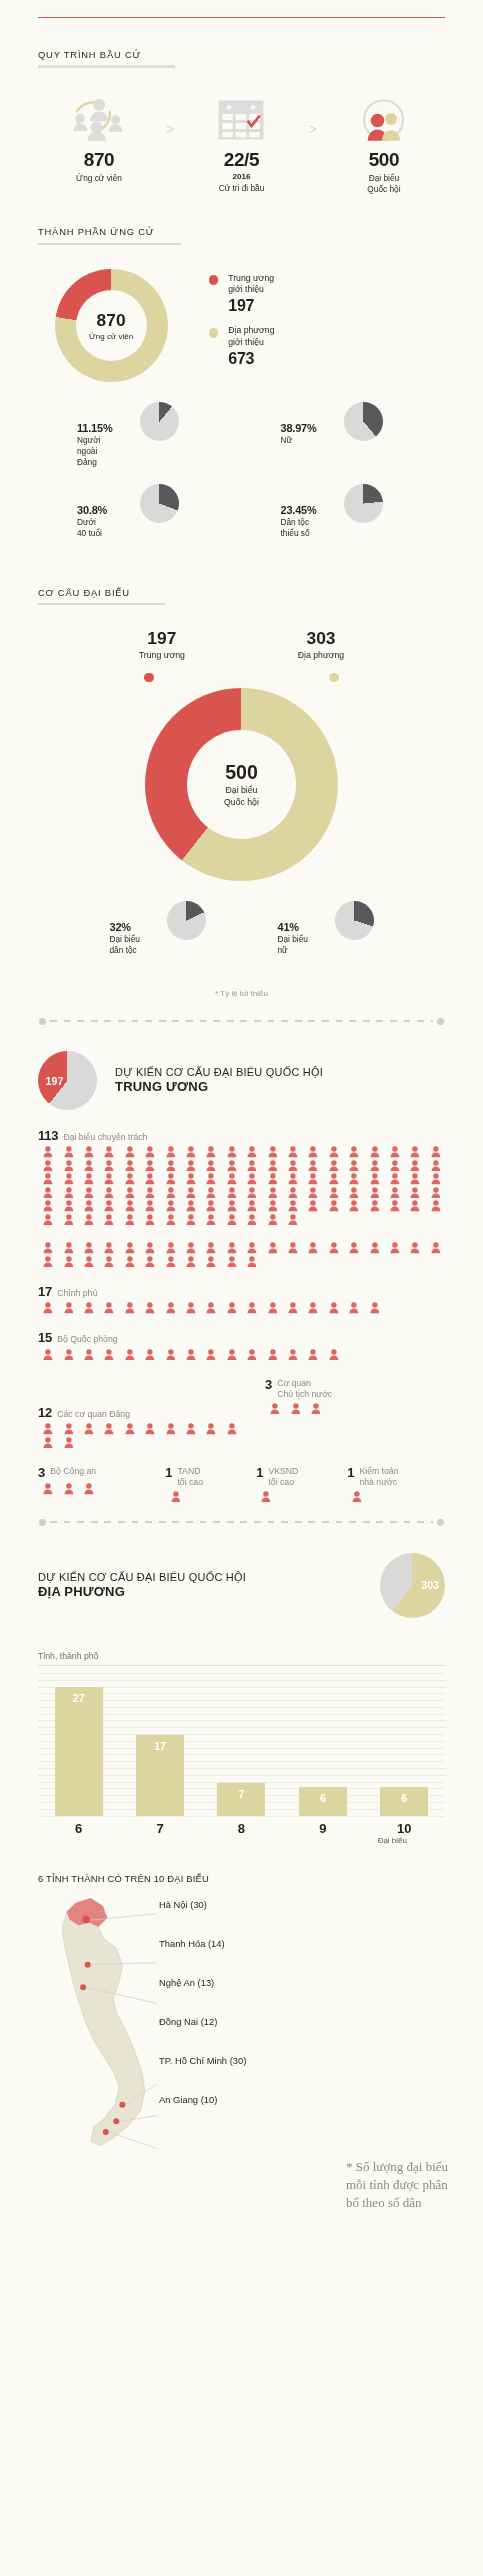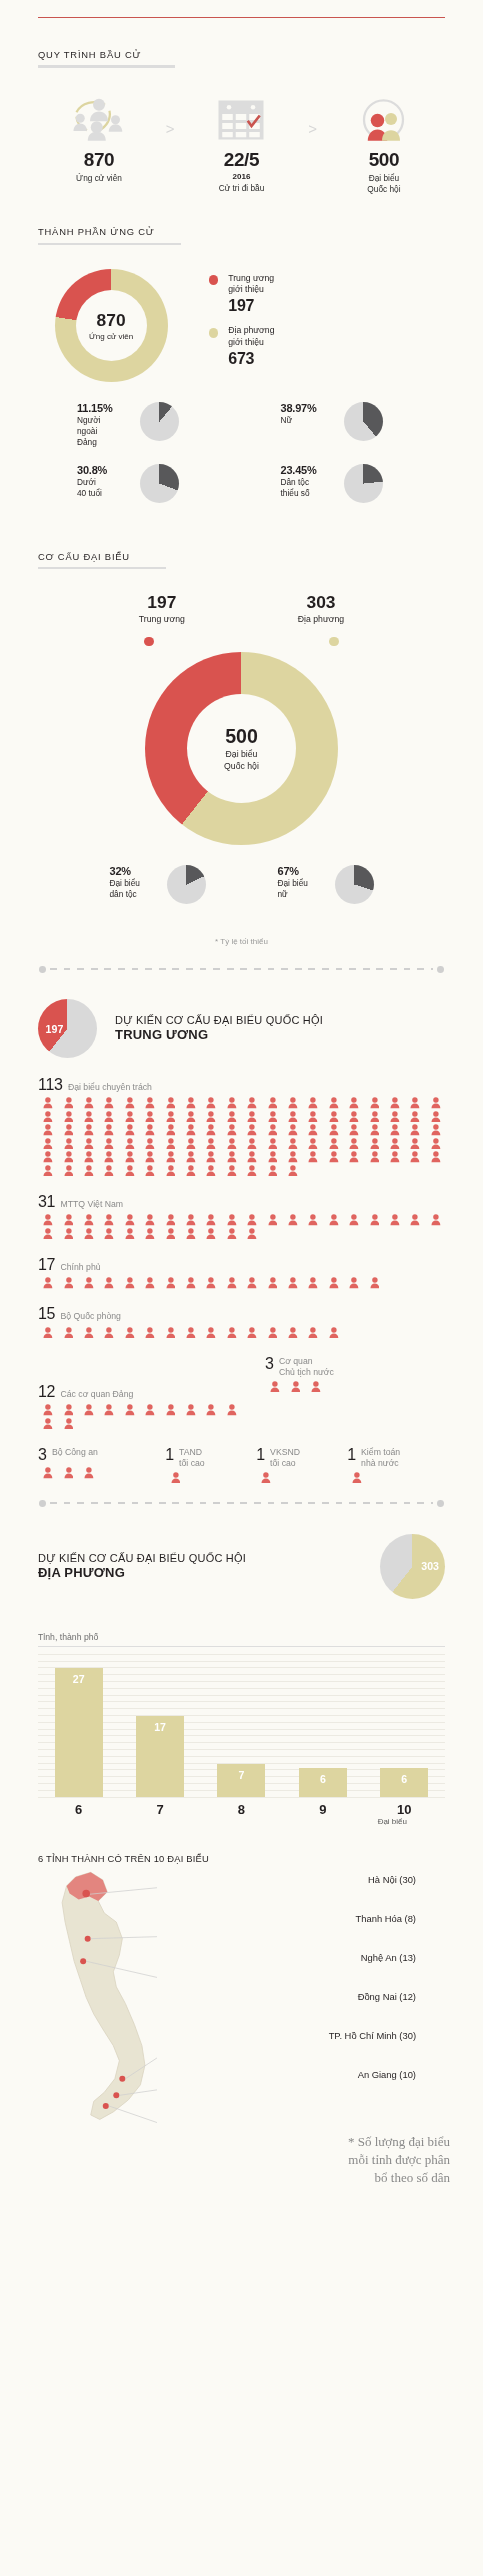--- a/index.html
+++ b/index.html
@@ -72,21 +72,21 @@
   .dot { width: 9.8px; height: 9.8px; border-radius: 50%; margin-top: 2.3px; flex:0 0 auto;}
   .dot.red { background: #d9534f; }
   .dot.tan { background: #ddd5a0; }
   .legend-txt { margin-left: 9.8px; }
   .legend-txt .l { font-size: 8.7px; line-height: 1.3; color: #231f20; }
   .legend-txt .v { font-size: 16px; font-weight: bold; margin-top: 1.5px; letter-spacing:-0.2px;}
 
   
   .pies { display: flex; flex-wrap: wrap; margin-top: 19.6px; }
   .pie-cell { width: 50%; display: flex; align-items: flex-start; margin-bottom: 16.6px; padding-left: 39px;}
-  .pie-txt { width: 60px; }
+  .pie-txt { width: 60px; margin-top: 20px; }
   .pie-pct { font-size: 11px; font-weight: bold; letter-spacing:-0.2px;}
   .pie-lab { font-size: 8.3px; line-height: 1.3; margin-top: 1.5px; }
   .pie-g { width: 39px; height: 39px; border-radius: 50%; margin-left: 3px; }
 
   
   .bd-heads { display: flex; justify-content: center; gap: 113px; margin-top: 22.7px; text-align:center;}
   .bd-head .n { font-size: 17.4px; font-weight: bold; }
   .bd-head .t { font-size: 8.7px; margin-top: 0.8px; }
   .bd-dots { display: flex; justify-content: center; gap: 175px; margin-top: 10.6px; }
   .bd-wrap { position: relative; width: 193px; height: 193px; margin: 6px auto 0 auto; }
@@ -114,21 +114,21 @@
     font-size: 10.6px; font-weight: bold;
   }
   .tw-tt { margin-left: 18px; }
   .tw-tt .l1 { font-size: 11px; letter-spacing: 0.2px; }
   .tw-tt .l2 { font-size: 13px; font-weight: bold; letter-spacing: 0.2px; margin-top: 0.8px;}
 
   
   .groups { padding: 0 38px; margin-top: 18px; }
   .group { margin-bottom: 15px; }
   .g-head { display: flex; align-items: baseline; }
-  .g-num { font-size: 16px; font-weight: normal; letter-spacing: -0.3px; }
+  .g-num { font-size: 13px; font-weight: bold; letter-spacing: -0.3px; }
   .g-lab { font-size: 8.7px; color: #8a8a8a; margin-left: 5.3px; }
   .icons { display: flex; flex-wrap: wrap; margin-top: 3px; width: 408px; }
   .pic { width: 20.4px; height: 12px; display:flex; align-items:flex-end; justify-content:center; margin-bottom: 1.5px;}
   .pic svg { display:block; }
   .row-flex { display: flex; }
   .col-a { width: 227px; margin-top: 28px; }
   .col-b { width: 151px; }
   .g-head.inline-n { display:flex; align-items:flex-start; }
   .g-head.inline-n .g-lab { line-height: 1.22; margin-top: 1.5px;}
   .quad { display: flex; }
@@ -153,21 +153,21 @@
   .bar {
     width: 48px; background: #ddd5a0; position: relative; display:flex; justify-content:center;
   }
   .bar .bv { position: absolute; top: 5.3px; color: #fff; font-size: 10.6px; font-weight: bold; }
   .xaxis { display: flex; border-top: 1.5px solid #2b2b2b; }
   .xtick { width: 20%; text-align: center; font-size: 13px; font-weight: bold; padding-top: 3.8px; }
   .xlabel { position: absolute; right: 38px; font-size: 8px; color: #5a5a5a; }
 
   
   .prov-head { font-size: 9.4px; margin-top: 26px; padding: 0 38px; letter-spacing: 0.2px;}
-  .map-area { position: relative; margin-top: 2px; height: 325px; padding: 0 52px; text-align: right; }
+  .map-area { position: relative; margin-top: 8px; height: 325px; padding: 0 52px; }
   .map-svg { position: absolute; left: 44px; top: 0; }
   .prov-list { position: absolute; left: 159px; top: 7.6px; width: 257px; }
   .prov-item { font-size: 9.4px; margin-bottom: 28px; }
   .footnote { position: absolute; right: 33px; bottom: 4.5px; width: 104px;
     font-size: 13px; color: #8a8a8a; line-height: 1.38; font-family: Liberation Serif, serif; }
 </style>
 </head>
 <body>
 
 <div class="page">
@@ -356,21 +356,21 @@
       <div class="pie-cell" style="width:auto;padding-left:0">
         <div class="pie-txt" style="width:54px">
           <div class="pie-pct">32%</div>
           <div class="pie-lab" style="white-space:pre-line">Đại biểu
 dân tộc</div>
         </div>
         <div class="pie-g" style="background:conic-gradient(#58585a 0 18%, #d9d9d9 18% 100%)"></div>
       </div>
       <div class="pie-cell" style="width:auto;padding-left:0">
         <div class="pie-txt" style="width:54px">
-          <div class="pie-pct">67%</div>
+          <div class="pie-pct">41%</div>
           <div class="pie-lab" style="white-space:pre-line">Đại biểu
 nữ</div>
         </div>
         <div class="pie-g" style="background:conic-gradient(#58585a 0 30%, #d9d9d9 30% 100%)"></div>
       </div>
     </div>
 
     <div class="note">* Tỷ lệ tối thiểu</div>
   </div>
 
@@ -1072,24 +1072,20 @@
           <span class="pic">
             <svg width="9.8" height="11.3" viewBox="0 0 13 15">
               <circle cx="6.5" cy="4" r="3.6" fill="#e0645f"></circle>
               <path d="M0.6 15c0-3.8 2.6-6.3 5.9-6.3s5.9 2.5 5.9 6.3z" fill="#e0645f"></path>
             </svg>
           </span>
         </div>
     </div>
 
     <div class="group">
-      <div class="g-head">
-        <span class="g-num">31</span>
-        <span class="g-lab">MTTQ Việt Nam</span>
-      </div>
       <div class="icons">
           <span class="pic">
             <svg width="9.8" height="11.3" viewBox="0 0 13 15">
               <circle cx="6.5" cy="4" r="3.6" fill="#e0645f"></circle>
               <path d="M0.6 15c0-3.8 2.6-6.3 5.9-6.3s5.9 2.5 5.9 6.3z" fill="#e0645f"></path>
             </svg>
           </span>
           <span class="pic">
             <svg width="9.8" height="11.3" viewBox="0 0 13 15">
               <circle cx="6.5" cy="4" r="3.6" fill="#e0645f"></circle>
@@ -1769,21 +1765,21 @@
       <path d="M61 37 L196 24" stroke="#cfcfcf" stroke-width="1"></path>
       <path d="M62 96 L196 92" stroke="#cfcfcf" stroke-width="1"></path>
       <path d="M56 126 L196 158" stroke="#cfcfcf" stroke-width="1"></path>
       <path d="M108 282 L196 224" stroke="#cfcfcf" stroke-width="1"></path>
       <path d="M100 304 L196 290" stroke="#cfcfcf" stroke-width="1"></path>
       <path d="M86 318 L196 356" stroke="#cfcfcf" stroke-width="1"></path>
     </svg>
 
     <div class="prov-list">
       <div class="prov-item">Hà Nội (30)</div>
-      <div class="prov-item">Thanh Hóa (8)</div>
+      <div class="prov-item">Thanh Hóa (14)</div>
       <div class="prov-item">Nghệ An (13)</div>
       <div class="prov-item">Đồng Nai (12)</div>
       <div class="prov-item">TP. Hồ Chí Minh (30)</div>
       <div class="prov-item">An Giang (10)</div>
     </div>
 
     <div class="footnote">* Số lượng đại biểu mỗi tỉnh được phân bổ theo số dân</div>
   </div>
 
 </div>

